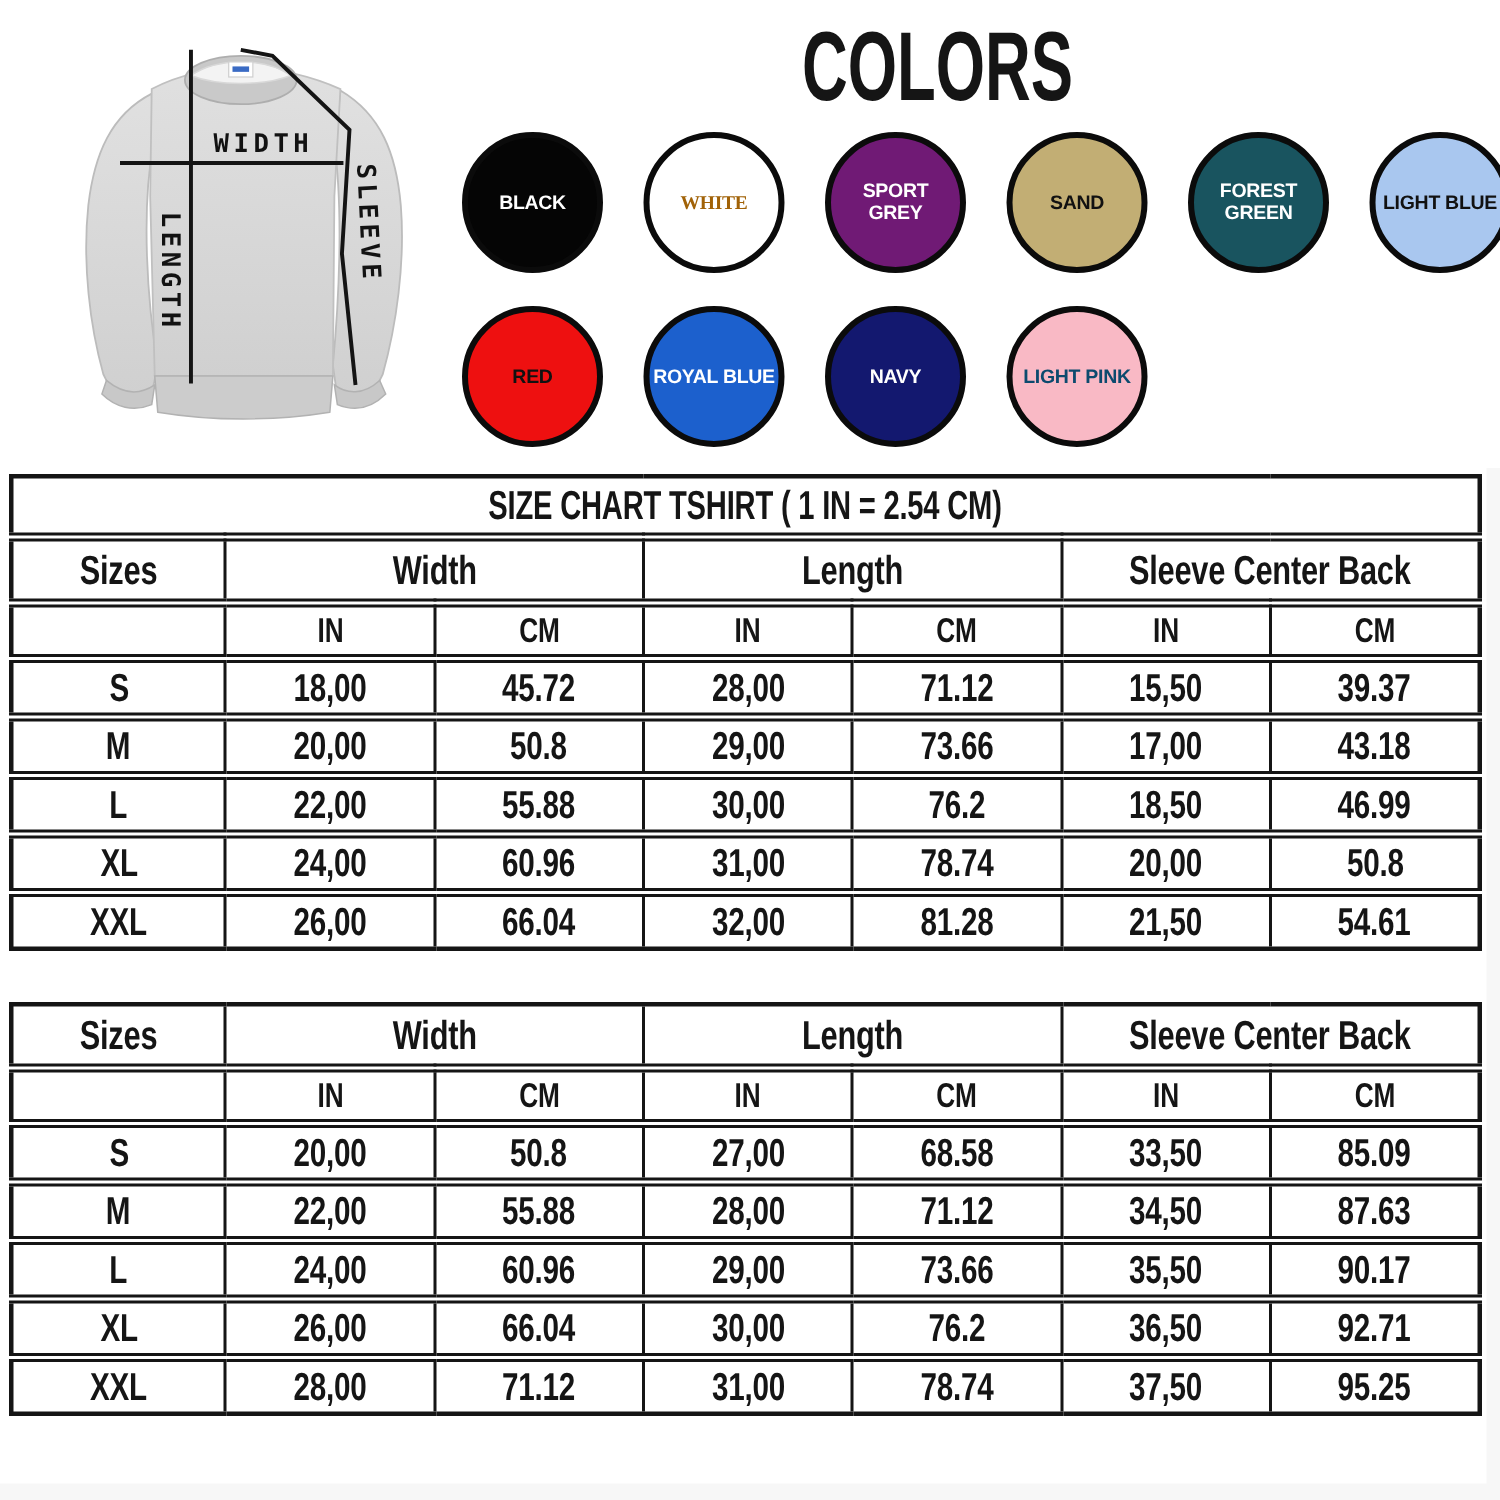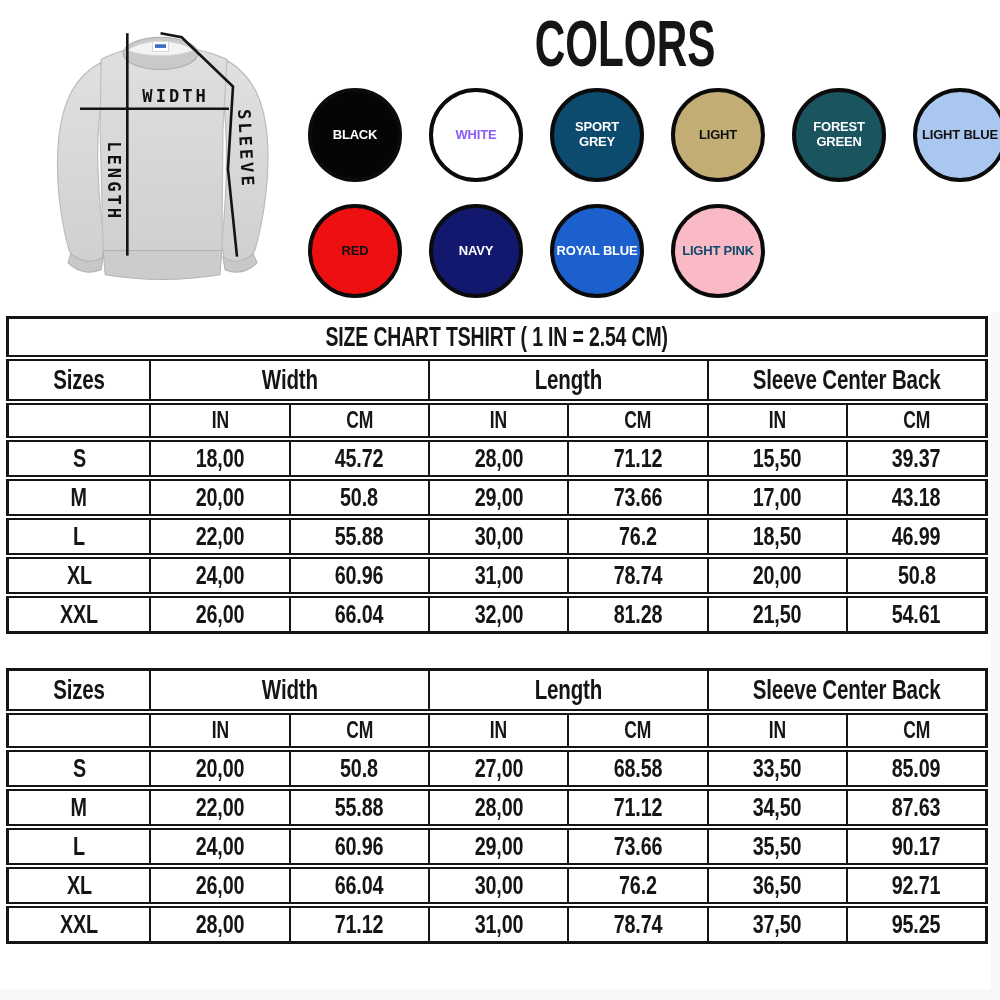--- a/index.html
+++ b/index.html
@@ -89,45 +89,45 @@
       <text class="measure-text" x="231" y="154" text-anchor="middle" transform="rotate(87 231 148)">SLEEVE</text>
     </svg>
   </div>
 
   <div class="colors-title">COLORS</div>
 
   <div class="swatch-row swatch-row1">
     <div class="swatch" style="background: rgb(5, 5, 5); color: rgb(255, 255, 255);">
         <span>BLACK</span>
       </div>
-    <div class="swatch" style="background: rgb(255, 255, 255); color: #8b5cf6;">
+    <div class="swatch" style="background: rgb(255, 255, 255); color: #a16207; font-family: Liberation Serif, serif;">
         <span>WHITE</span>
       </div>
-    <div class="swatch" style="background: #0c4a6e; color: rgb(255, 255, 255);">
+    <div class="swatch" style="background: #701a75; color: rgb(255, 255, 255);">
         <span>SPORT GREY</span>
       </div>
     <div class="swatch" style="background: rgb(194, 174, 116); color: rgb(17, 17, 17);">
-        <span>LIGHT</span>
+        <span>SAND</span>
       </div>
     <div class="swatch" style="background: rgb(25, 84, 95); color: rgb(255, 255, 255);">
         <span>FOREST GREEN</span>
       </div>
     <div class="swatch" style="background: rgb(169, 199, 239); color: rgb(17, 17, 17);">
         <span>LIGHT BLUE</span>
       </div>
   </div>
   <div class="swatch-row swatch-row2">
     <div class="swatch" style="background: rgb(238, 16, 16); color: rgb(17, 17, 17);">
         <span>RED</span>
       </div>
+    <div class="swatch" style="background: rgb(28, 96, 205); color: rgb(255, 255, 255);">
+        <span>ROYAL BLUE</span>
+      </div>
     <div class="swatch" style="background: rgb(19, 24, 111); color: rgb(255, 255, 255);">
         <span>NAVY</span>
-      </div>
-    <div class="swatch" style="background: rgb(28, 96, 205); color: rgb(255, 255, 255);">
-        <span>ROYAL BLUE</span>
       </div>
     <div class="swatch" style="background: rgb(249, 185, 197); color: #0c4a6e;">
         <span>LIGHT PINK</span>
       </div>
   </div>
 
   <table class="size-table tbl-1">
     <colgroup>
         <col style="width:14.6%">
         <col style="width:14.23%">

